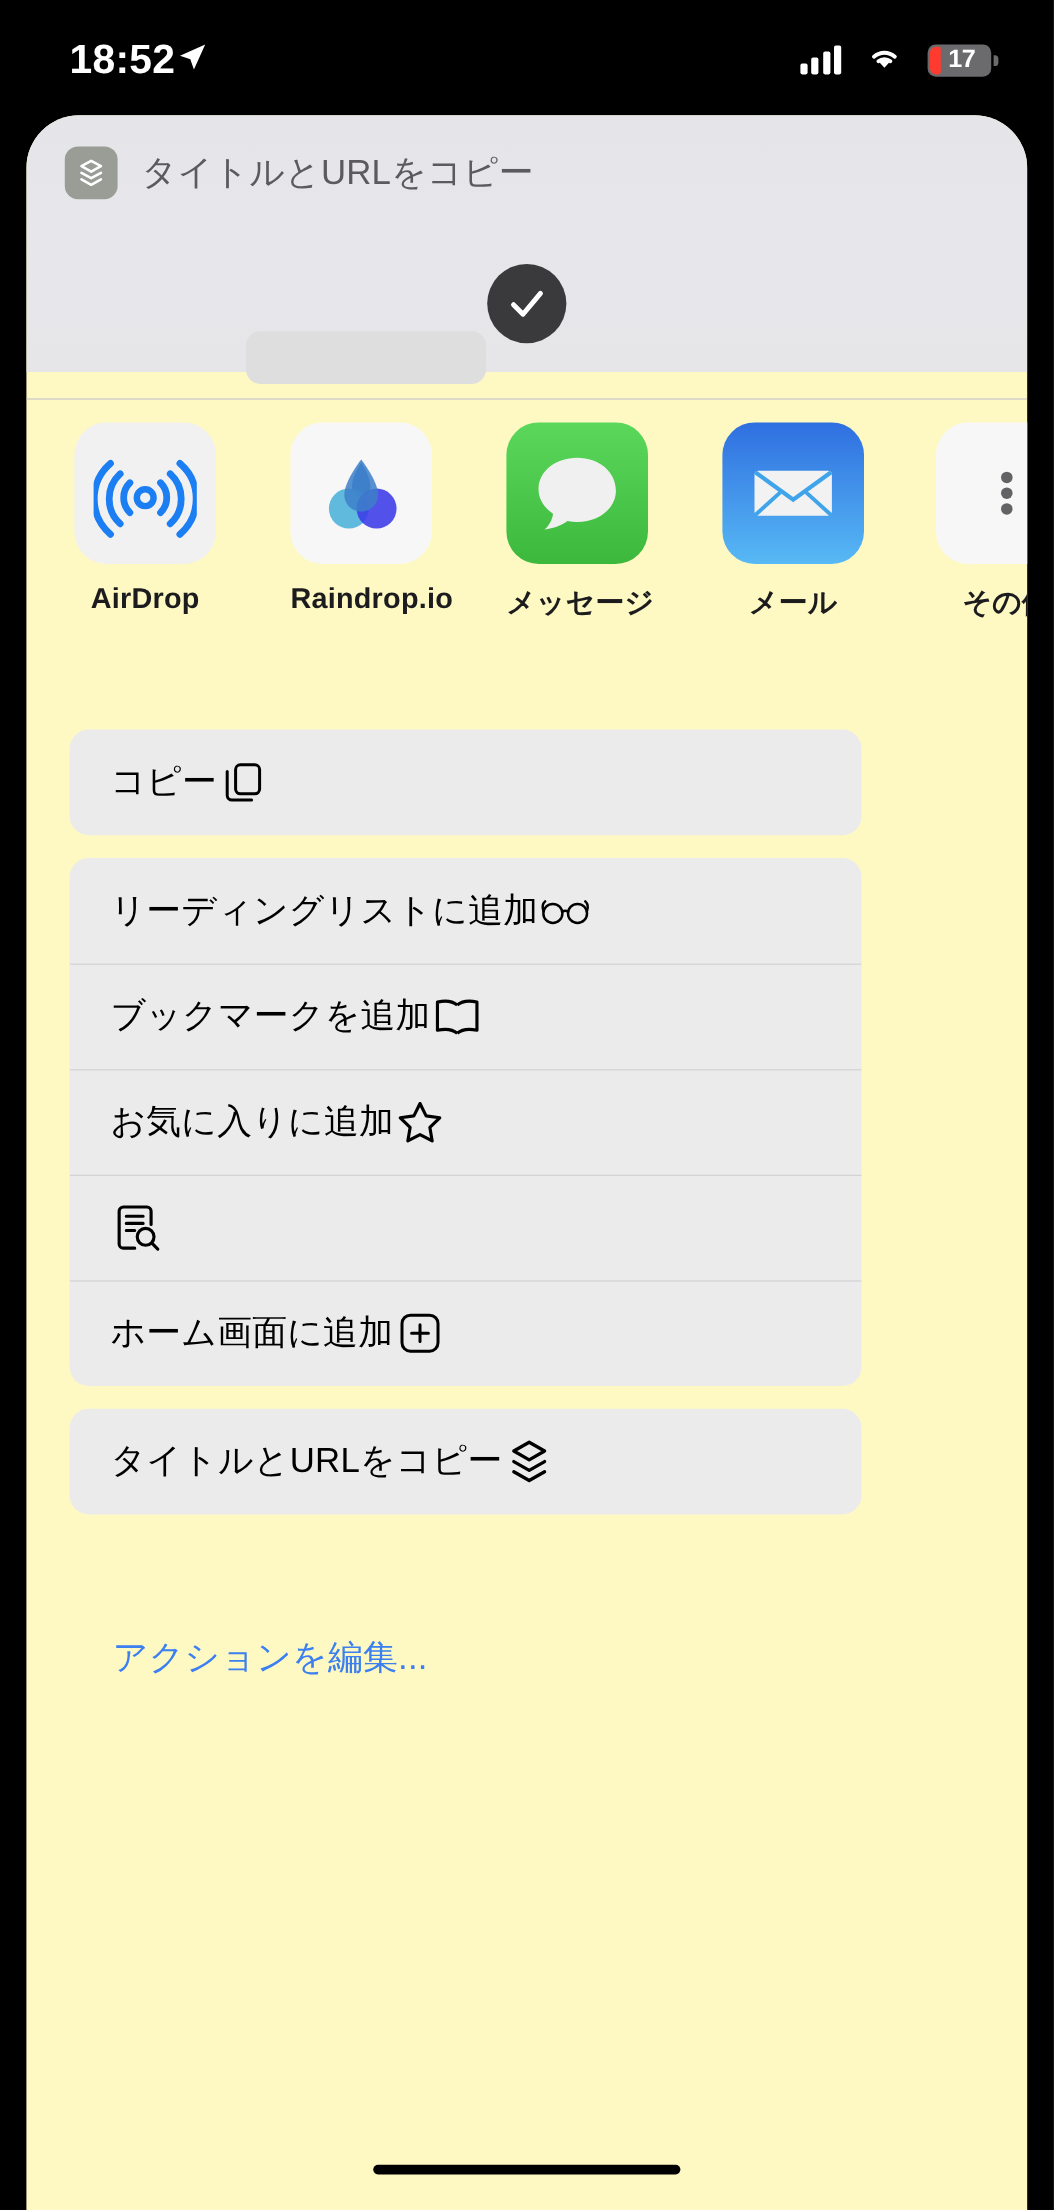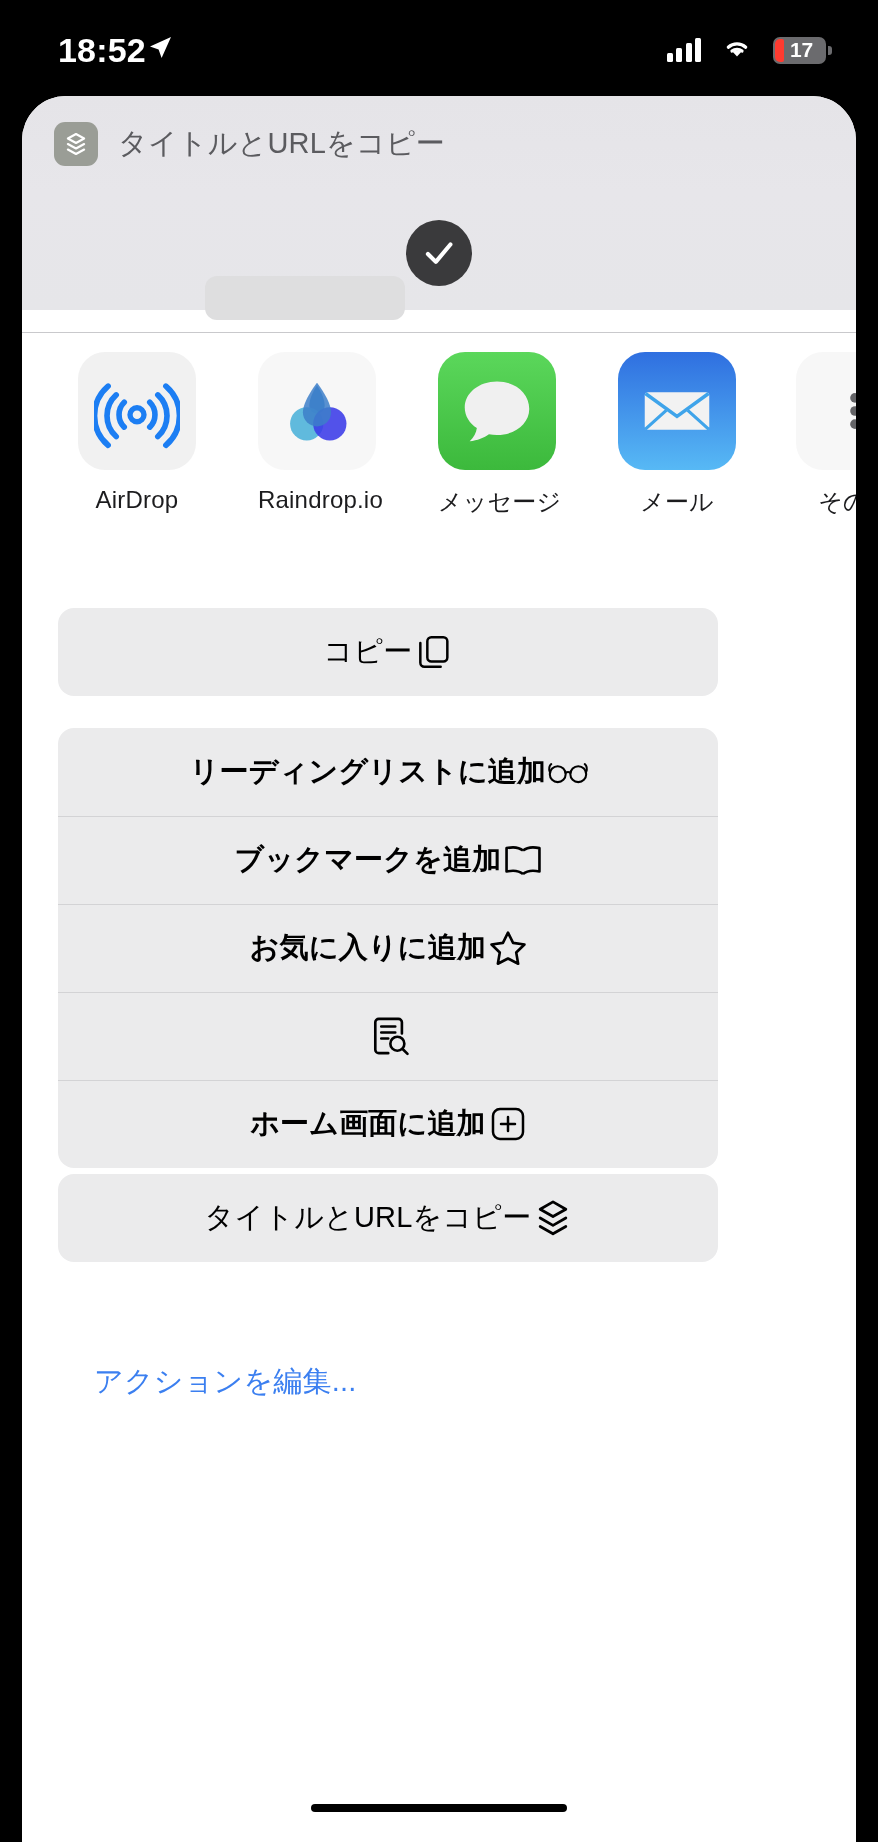--- a/index.html
+++ b/index.html
@@ -50,21 +50,21 @@
   .battery .lvl {
     position:relative; font-size:21px; font-weight:600; color:#fff;
     letter-spacing:-0.3px; z-index:2; margin-left:4px;
   }
 
   
   .sheet {
     position:absolute; left:22px; top:96px;
     width:834px; height:1746px;
     border-radius:44px 44px 0 0;
-    background:#ffffff;
+    background:#fef9c3;
     overflow:hidden;
   }
 
   
   .preview {
     position:absolute; left:0; top:0; width:834px; height:214px;
     background:linear-gradient(180deg,#e5e4e8 0%, #e7e6ea 45%, #e6e6e9 100%);
   }
   .preview-head {
     display:flex; align-items:center; gap:20px;
@@ -93,21 +93,21 @@
   }
   .sheet-divider {
     position:absolute; left:0; top:236px; width:834px; height:1px;
     background:#c9c9cc;
   }
 
   
   .apps {
     position:absolute; left:0; top:256px; width:834px; height:190px;
     display:flex; align-items:flex-start;
-    padding-left:56px; gap:62px;
+    padding-left:40px; gap:62px;font-weight:bold;
   }
   .app { width:118px; flex:none; text-align:center; }
   .app-icon {
     width:118px; height:118px; border-radius:27px;
     margin:0 auto 16px; overflow:hidden;
     display:flex; align-items:center; justify-content:center;
   }
   .app-label {
     font-size:24px; color:#1c1c1e; letter-spacing:0.2px;
     white-space:nowrap;
@@ -120,34 +120,34 @@
   .app.cut { margin-left:-2px; }
 
   
   .group {
     position:absolute; left:36px; width:660px;
     background:#ebebec; border-radius:16px; overflow:hidden;
   }
   .row {
     position:relative;
     height:88px;
-    display:flex; align-items:center; justify-content:center;
+    display:flex; align-items:center; justify-content:flex-start;
     padding:0 30px 0 34px;
   }
   .row + .row::before {
     content:""; position:absolute; left:0; right:0; top:0;
     height:1px; background:#d3d3d5;
   }
   .row-label {
     font-size:29px; color:#000; letter-spacing:0.2px;
   }
   .row-icon { display:flex; align-items:center; justify-content:center; width:44px; }
 
   #group-copy { top:512px; }
-  #group-browser { top:632px;font-weight:bold; }
+  #group-browser { top:619px; }
   #group-apps { top:1078px; }
 
   .edit-actions {
     position:absolute; left:72px; top:1266px;
     font-size:29px; color:#3b7ff0; letter-spacing:0.2px;
   }
 
   .home-indicator {
     position:absolute; left:50%; transform:translateX(-50%);
     bottom:30px; width:256px; height:8px; border-radius:4px; background:#000;

